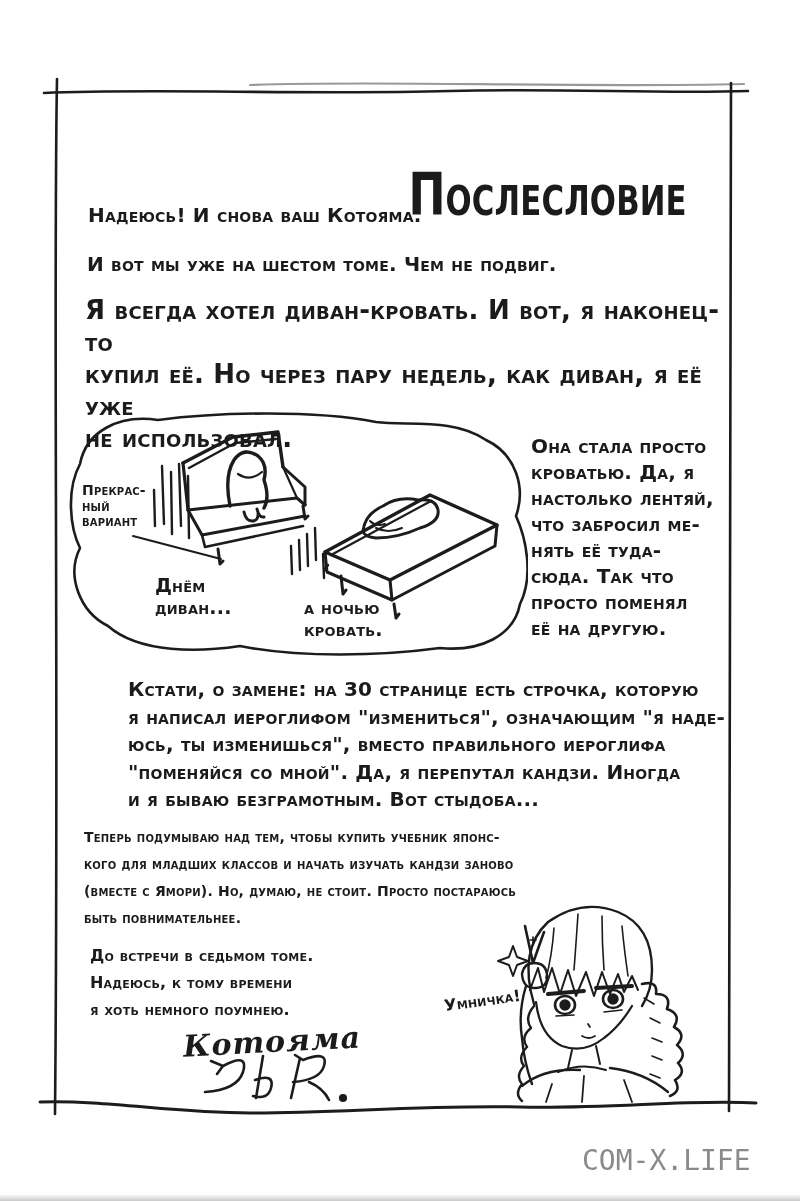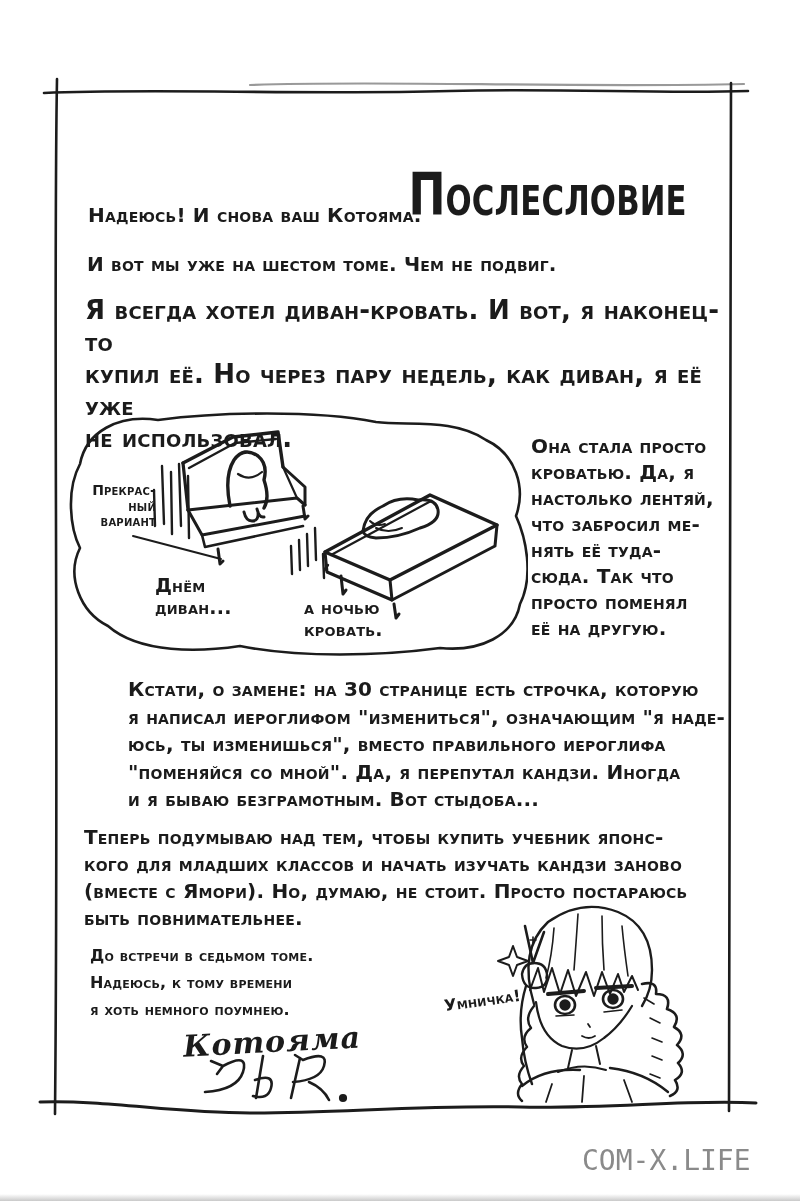--- a/index.html
+++ b/index.html
@@ -19,23 +19,23 @@
   .page-title{
     left:55px;top:90px;width:678px;text-align:right;
     font-size:59px;line-height:70px;
   }
   .page-title .squeeze{display:inline-block;transform:scaleX(.75);transform-origin:50% 50%;}
   .p-greeting {left:88px;top:200px;font-size:20px;line-height:30px;width:640px;}
   .p-volume   {left:87px;top:249px;font-size:20px;line-height:30px;width:660px;}
   .p-sofa     {left:85px;top:294px;font-size:26px;line-height:32px;width:660px;}
   .p-bed      {left:531px;top:421px;font-size:20px;line-height:26px;width:240px;margin-top:12px;}
   .p-kanji    {left:84px;top:676px;font-size:20px;line-height:27.5px;width:700px;margin-left:44px;}
-  .p-textbook {left:84px;top:824px;font-size:20px;line-height:27px;width:700px;}
+  .p-textbook {left:84px;top:824px;font-size:14px;line-height:27px;width:700px;}
   .p-farewell {left:90px;top:942px;font-size:16px;line-height:27px;width:420px;}
-  .lbl-variant{left:82px;top:483px;width:74px;text-align:right;font-size:14px;line-height:15.5px;}
+  .lbl-variant{left:82px;top:483px;width:74px;text-align:left;font-size:14px;line-height:15.5px;}
   .lbl-day    {left:155px;top:574px;font-size:19px;line-height:22px;}
   .lbl-night  {left:304px;top:596px;font-size:19px;line-height:22px;}
   .girl-caption{left:444px;top:992px;font-size:16px;line-height:18px;transform:rotate(-8deg);}
   .signature{
     left:183px;top:1024px;font-size:30px;font-weight:bold;font-style:italic;
     font-family:"DejaVu Serif", serif;letter-spacing:1px;transform:rotate(-3deg);
   }
   .watermark{
     left:582px;top:1144px;font-size:28px;letter-spacing:0;
     font-family:"DejaVu Sans Mono", monospace;color:#8a8a8a;

